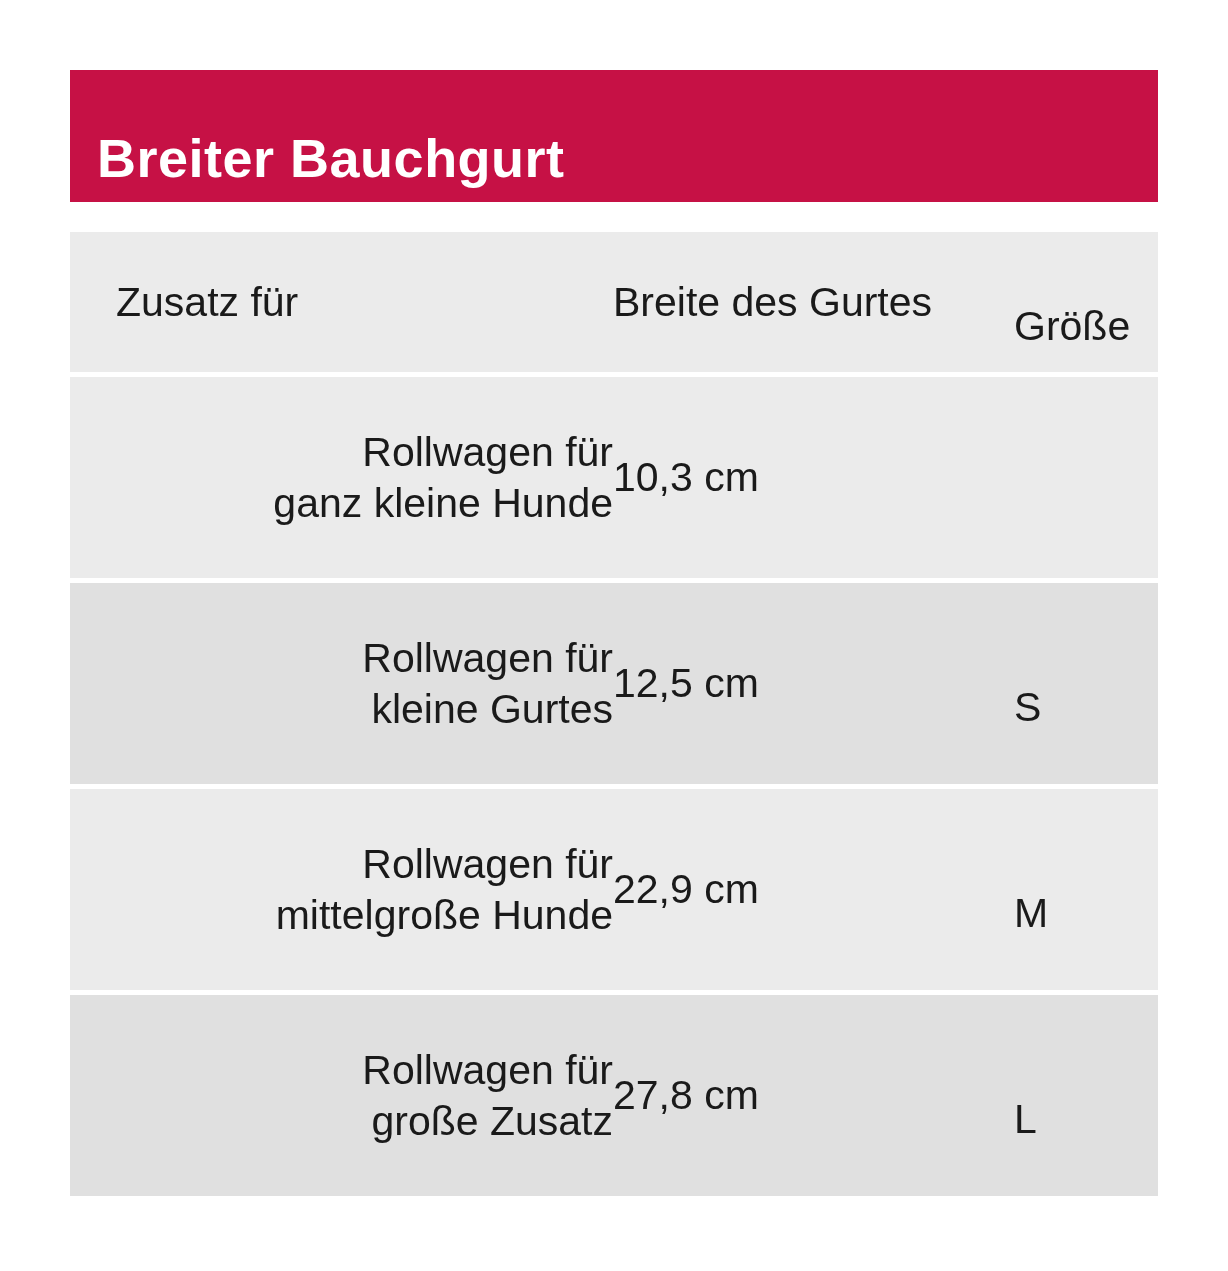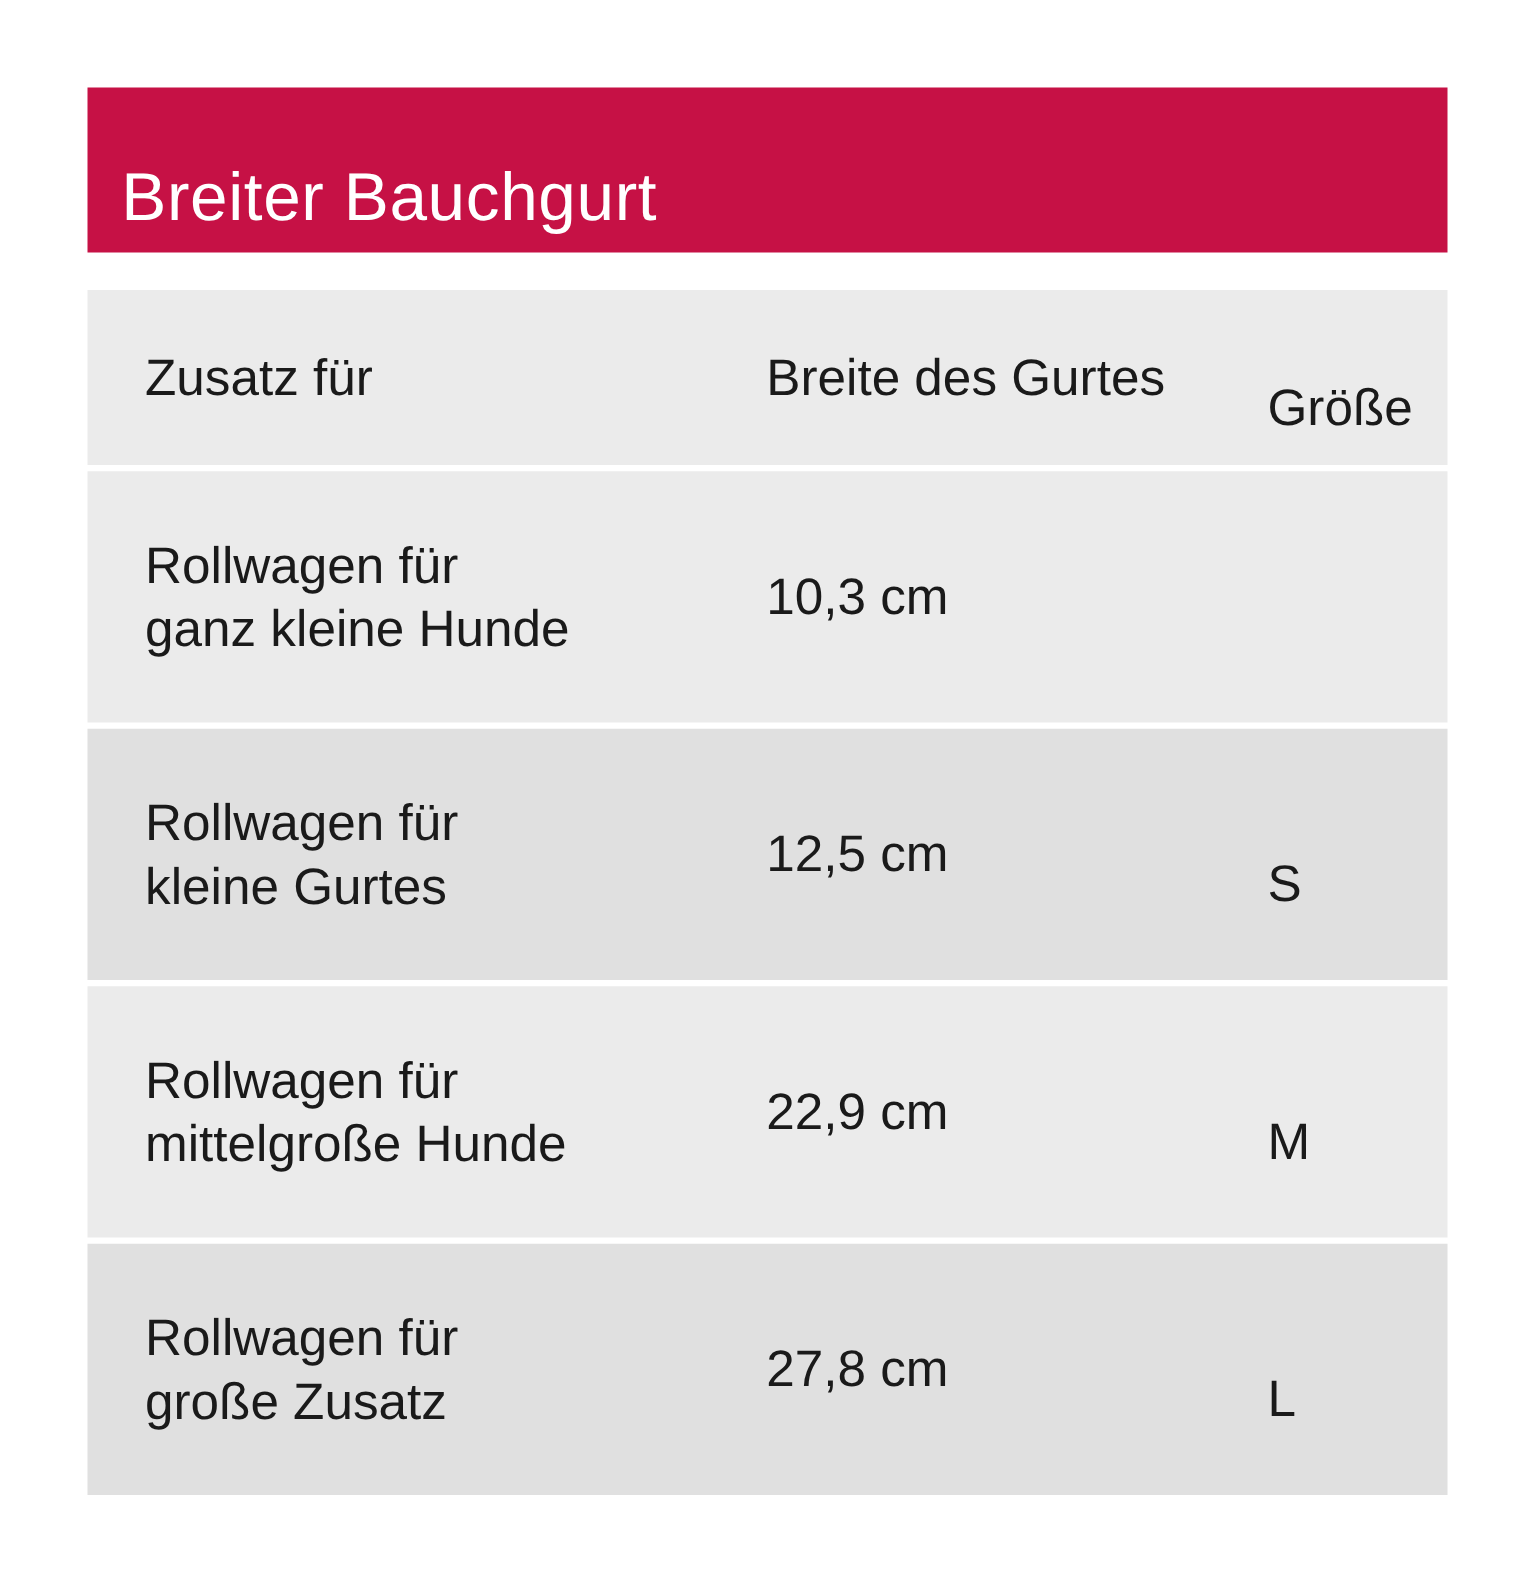--- a/index.html
+++ b/index.html
@@ -27,21 +27,21 @@
     top:70px;
     width:1088px;
     height:132px;
     background:var(--accent);
     display:flex;
     align-items:flex-end;
     padding:0 0 14px 27px;
   }
   .title{
     font-size:54px;
-    font-weight:400;
+    font-weight:700;
     line-height:1.1;
     color:var(--title-text);
     letter-spacing:0.5px;
   }
   .size-table{
     position:absolute;
     left:70px;
     top:232px;
     width:1088px;
     display:flex;
@@ -57,21 +57,21 @@
   .row.light{height:201px;background:var(--row-light);}
   .row.dark{height:201px;background:var(--row-dark);}
   .cell{
     font-size:41px;
     line-height:1.22;
     color:var(--body-text);
   }
   .col1{width:497px;margin-left:46px;}
   .col2{width:401px;}
   .col3{flex:1;margin-top:48px;}
-  .line{display:block;}
+  .line{display:block;text-align:right;}
 </style>
 </head>
 <body>
 
 <div class="canvas">
 
   <header class="title-bar">
     <h1 class="title">Breiter Bauchgurt</h1>
   </header>
 

